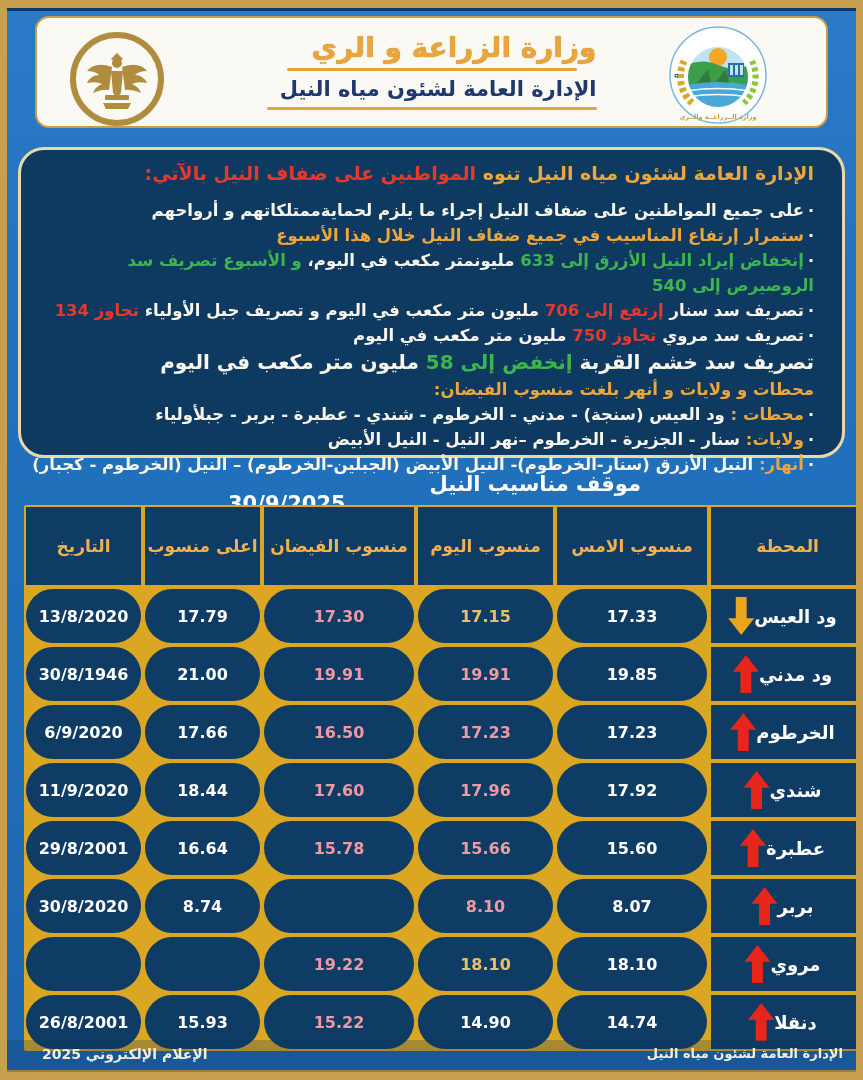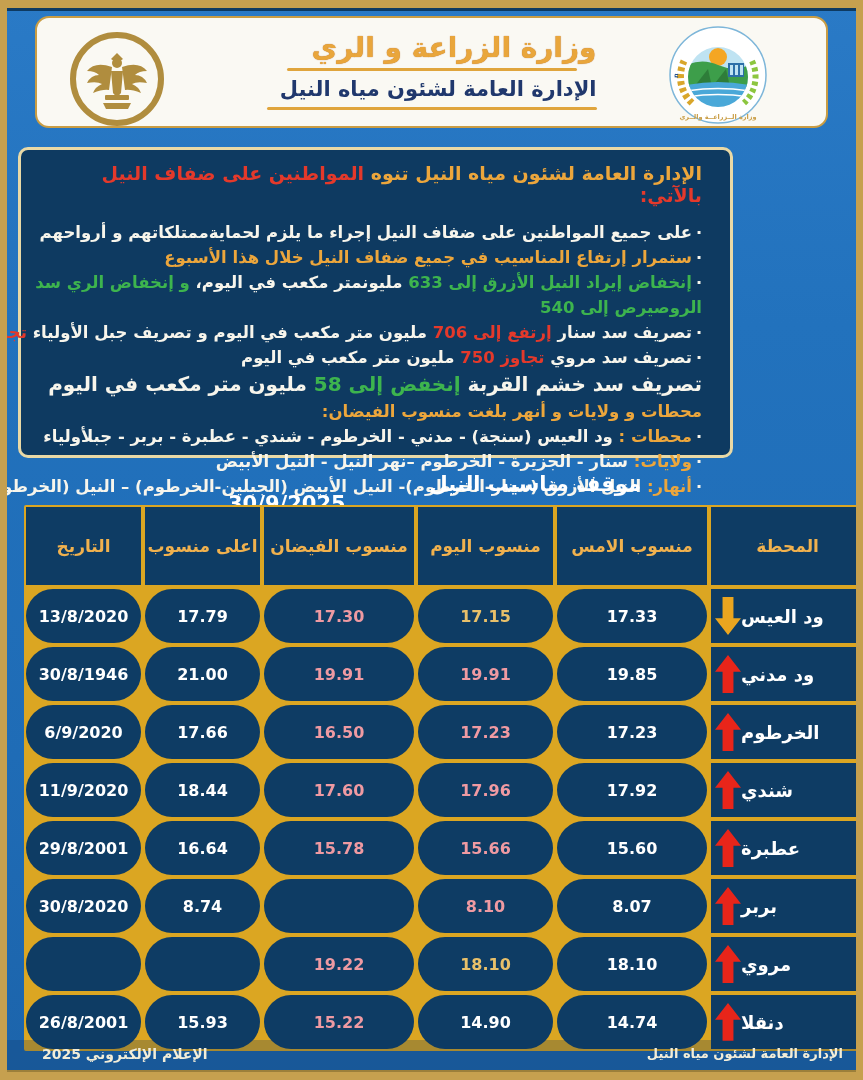--- a/index.html
+++ b/index.html
@@ -26,22 +26,22 @@
   .ministry-title{font-size:28px;font-weight:bold;color:#e9a63b;text-shadow:0 0 1px #b06018;margin:0 0 6px 0;}
   .gold-rule{height:3px;background:#e0a53c;border-radius:2px;margin:0 auto;}
   .rule1{width:290px;margin-bottom:8px;}
   .rule2{width:330px;margin-top:7px;}
   .dept-title{font-size:21px;font-weight:bold;color:#20386d;margin:0;}
   .ministry-logo{position:absolute;right:58px;top:7px;}
   .sudan-emblem{position:absolute;left:28px;top:9px;}
 
   
   .notice-panel{
-    position:absolute;left:18px;top:147px;width:715px;height:311px;box-sizing:border-box;
-    background:#0e3a61;border:3px solid #e9d9a6;border-radius:10px;
+    position:absolute;left:18px;top:147px;width:827px;height:311px;box-sizing:border-box;
+    background:#0e3a61;border:3px solid #e9d9a6;border-radius:26px;
     padding:10px 28px 8px 20px;
   }
   .notice-title{font-size:19px;font-weight:bold;margin:2px 0 14px 0;letter-spacing:0;}
   .notice-line{font-size:16.5px;font-weight:bold;line-height:25px;white-space:nowrap;}
   .notice-line.big{font-size:20px;line-height:29px;}
   .notice-line.heading{}
   .seg-white{color:#f7f5ec;}
   .seg-gold{color:#eca63c;}
   .seg-red{color:#e4392b;}
   .seg-green{color:#3db44e;}
@@ -62,21 +62,21 @@
   }
   .cell{
     background:#0e3c64;display:flex;align-items:center;justify-content:center;
     font-weight:bold;color:#ffffff;font-size:16px;
   }
   .cell.hdr{color:#f0b14e;font-size:17px;}
   .cell.num{direction:ltr;border-radius:27px;}
   .val-pink{color:#ef9aa2;}
   .val-gold{color:#e8c06a;}
   .val-white{color:#ffffff;}
-  .cell.station{justify-content:flex-end;padding:0 14px 0 4px;font-size:18px;direction:rtl;}
+  .cell.station{justify-content:center;padding:0 14px 0 4px;font-size:18px;direction:rtl;}
   .arrow{width:26px;height:38px;}
   .arrow.up{background:#e8251a;clip-path:polygon(50% 0,100% 44%,71% 44%,71% 100%,29% 100%,29% 44%,0 44%);}
   .arrow.down{background:#eaa51f;clip-path:polygon(50% 100%,100% 56%,71% 56%,71% 0,29% 0,29% 56%,0 56%);}
 
   
   .footer-band{position:absolute;left:7px;top:1040px;width:849px;height:33px;background:rgba(10,50,95,0.25);}
   .footer-right{position:absolute;right:20px;top:1046px;font-size:13px;font-weight:bold;color:#f3edd8;}
   .footer-left{position:absolute;left:42px;top:1046px;font-size:14px;font-weight:bold;color:#f3edd8;}
 </style>
 </head>
@@ -142,21 +142,21 @@
         </g>
       </svg>
     </span>
   </div>
 
   <div class="notice-panel">
     <div class="notice-title" id="notice-title"><span class="seg-gold">الإدارة العامة لشئون مياه النيل تنوه </span><span class="seg-red">المواطنين على ضفاف النيل بالآتي:</span></div>
     <div id="notice-lines">
         <div class="notice-line"><span class="bullet">·</span><span class="seg-white">على جميع المواطنين على ضفاف النيل إجراء ما يلزم لحمايةممتلكاتهم و أرواحهم</span></div>
         <div class="notice-line"><span class="bullet">·</span><span class="seg-gold">ستمرار إرتفاع المناسيب في جميع ضفاف النيل خلال هذا الأسبوع</span></div>
-        <div class="notice-line"><span class="bullet">·</span><span class="seg-green">إنخفاض إيراد النيل  الأزرق إلى 633 </span><span class="seg-white">مليونمتر مكعب في اليوم،</span><span class="seg-green"> و إنخفاض الري سد</span></div>
+        <div class="notice-line"><span class="bullet">·</span><span class="seg-green">إنخفاض إيراد النيل  الأزرق إلى 633 </span><span class="seg-white">مليونمتر مكعب في اليوم،</span><span class="seg-green"> و الأسبوع تصريف سد</span></div>
         <div class="notice-line"><span class="seg-green">الروصيرص إلى 540</span></div>
         <div class="notice-line"><span class="bullet">·</span><span class="seg-white">تصريف سد سنار </span><span class="seg-red">إرتفع إلى 706</span><span class="seg-white"> مليون متر مكعب في اليوم و تصريف جبل الأولياء </span><span class="seg-red">تجاوز 134</span></div>
         <div class="notice-line"><span class="bullet">·</span><span class="seg-white">تصريف سد مروي </span><span class="seg-red">تجاوز 750</span><span class="seg-white"> مليون متر مكعب في اليوم</span></div>
         <div class="notice-line big"><span class="seg-white">تصريف سد خشم القربة </span><span class="seg-green">إنخفض إلى 58</span><span class="seg-white"> مليون متر مكعب في اليوم</span></div>
         <div class="notice-line heading"><span class="seg-gold">محطات و ولايات و أنهر بلغت منسوب الفيضان:</span></div>
         <div class="notice-line"><span class="bullet">·</span><span class="seg-gold">محطات :</span><span class="seg-white"> ود العيس (سنجة) - مدني - الخرطوم  - شندي - عطبرة  - بربر - جبلأولياء</span></div>
         <div class="notice-line"><span class="bullet">·</span><span class="seg-gold">ولايات:</span><span class="seg-white"> سنار - الجزيرة - الخرطوم –نهر النيل - النيل الأبيض</span></div>
         <div class="notice-line"><span class="bullet">·</span><span class="seg-gold">أنهار:</span><span class="seg-white"> النيل الأزرق (سنار-الخرطوم)- النيل الأبيض (الجبلين-الخرطوم) – النيل (الخرطوم - كجبار)</span></div>
       </div>
   </div>

